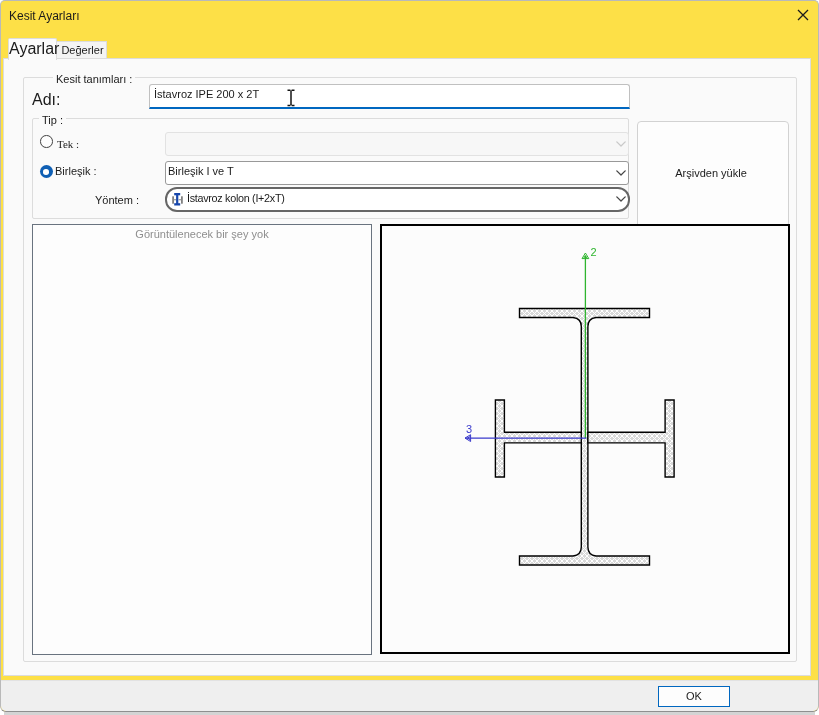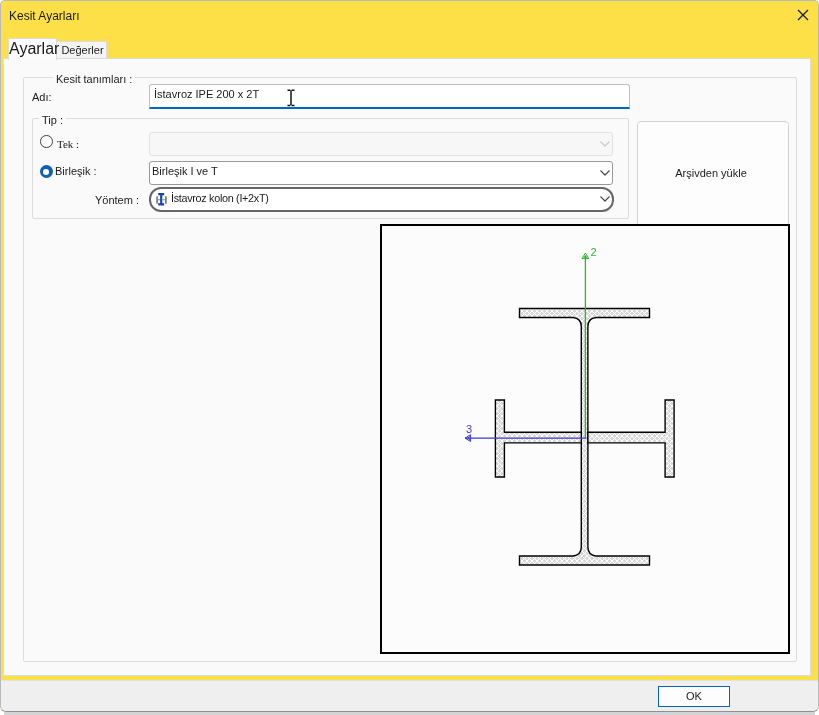--- a/index.html
+++ b/index.html
@@ -20,28 +20,28 @@
           text-align:center; line-height:17px; font-size:11px; color:#1b1b1b;}
   #pane { position:absolute; left:2px; top:57px; width:808px; height:618px; background:#FAFAFA;
           border:1px solid #DCDCDC; z-index:2; }
   
   #panecontent { position:absolute; left:-4px; top:-59px; width:819px; height:715px; }
 
   .groupbox { position:absolute; border:1px solid #DCDCDC; border-radius:2px; }
   .gblabel { position:absolute; background:#FAFAFA; padding:0 3px; font-size:11px; color:#1b1b1b; line-height:13px;}
 
   .combo { position:absolute; background:#fff; border:1px solid #999; border-radius:3px;
-           font-size:11px; color:#1b1b1b; }
+           font-size:11px; color:#1b1b1b;margin-left:16px; }
   .combo .txt { position:absolute; left:2px; top:-4px; bottom:0; display:flex; align-items:center; }
   .chev { position:absolute; right:2px; top:50%; margin-top:-3.2px; width:10px; height:6px; }
 
   .btn { position:absolute; background:#FDFDFD; border:1px solid #D2D2D2; border-radius:4px;
          display:flex; align-items:center; justify-content:center; font-size:11px; color:#1b1b1b; }
 
-  #adilabel { position:absolute; left:32px; top:91px; font-size:11px; color:#1b1b1b; }
+  #adilabel { position:absolute; left:32px; top:91px; font-size:16px; color:#1b1b1b; }
   #nameinput { position:absolute; left:149px; top:84px; width:481px; height:25px; background:#fff;
                border:1px solid #C0C0C0; border-bottom:2px solid #0067C0; border-radius:3px 3px 0 0; }
   #nameinput .txt { position:absolute; left:4px; top:3px; font-size:11px; color:#1b1b1b; }
 
   .radio { position:absolute; border-radius:50%; }
   .radio.off { width:12.6px; height:12.6px; border:1.3px solid #424242; background:#FDFDFD; }
   .radio.on  { width:13.2px; height:13.2px; background:#0F5FB4; }
   .radio.on::after { content:""; position:absolute; left:3.8px; top:3.8px; width:5.6px; height:5.6px;
                      border-radius:50%; background:#fff; }
 
@@ -114,20 +114,23 @@
         <rect x="4.1" y="1" width="2.2" height="11" fill="#1847AC"></rect>
       </svg>
       <div class="txt" style="left:20px; font-size:10.8px; letter-spacing:-0.3px;">İstavroz kolon (I+2xT)</div>
       <svg class="chev" viewBox="0 0 10 6">
             <path d="M0.8 0.9 L5 5 L9.2 0.9" stroke="#474747" stroke-width="1.3" fill="none" stroke-linecap="round" stroke-linejoin="round"></path>
           </svg>
     </div>
 
     <div class="btn" style="left:637px; top:121px; width:152px; height:121px; padding-right:4px; padding-bottom:18px;text-align:right;">Arşivden yükle</div>
 
+    <div id="leftpanel">
+          <div class="msg">Görüntülenecek bir şey yok</div>
+        </div>
 
     <div id="preview">
       <svg width="406" height="426" viewBox="0 0 406 426">
         <defs>
           <pattern id="hatch" width="5" height="5" patternUnits="userSpaceOnUse">
             <rect width="5" height="5" fill="#D9D9D9"></rect>
             <path d="M-0.5 -0.5 L5.5 5.5 M5.5 -0.5 L-0.5 5.5" stroke="#FFFFFF" stroke-width="1" fill="none"></path>
           </pattern>
         </defs>
 

